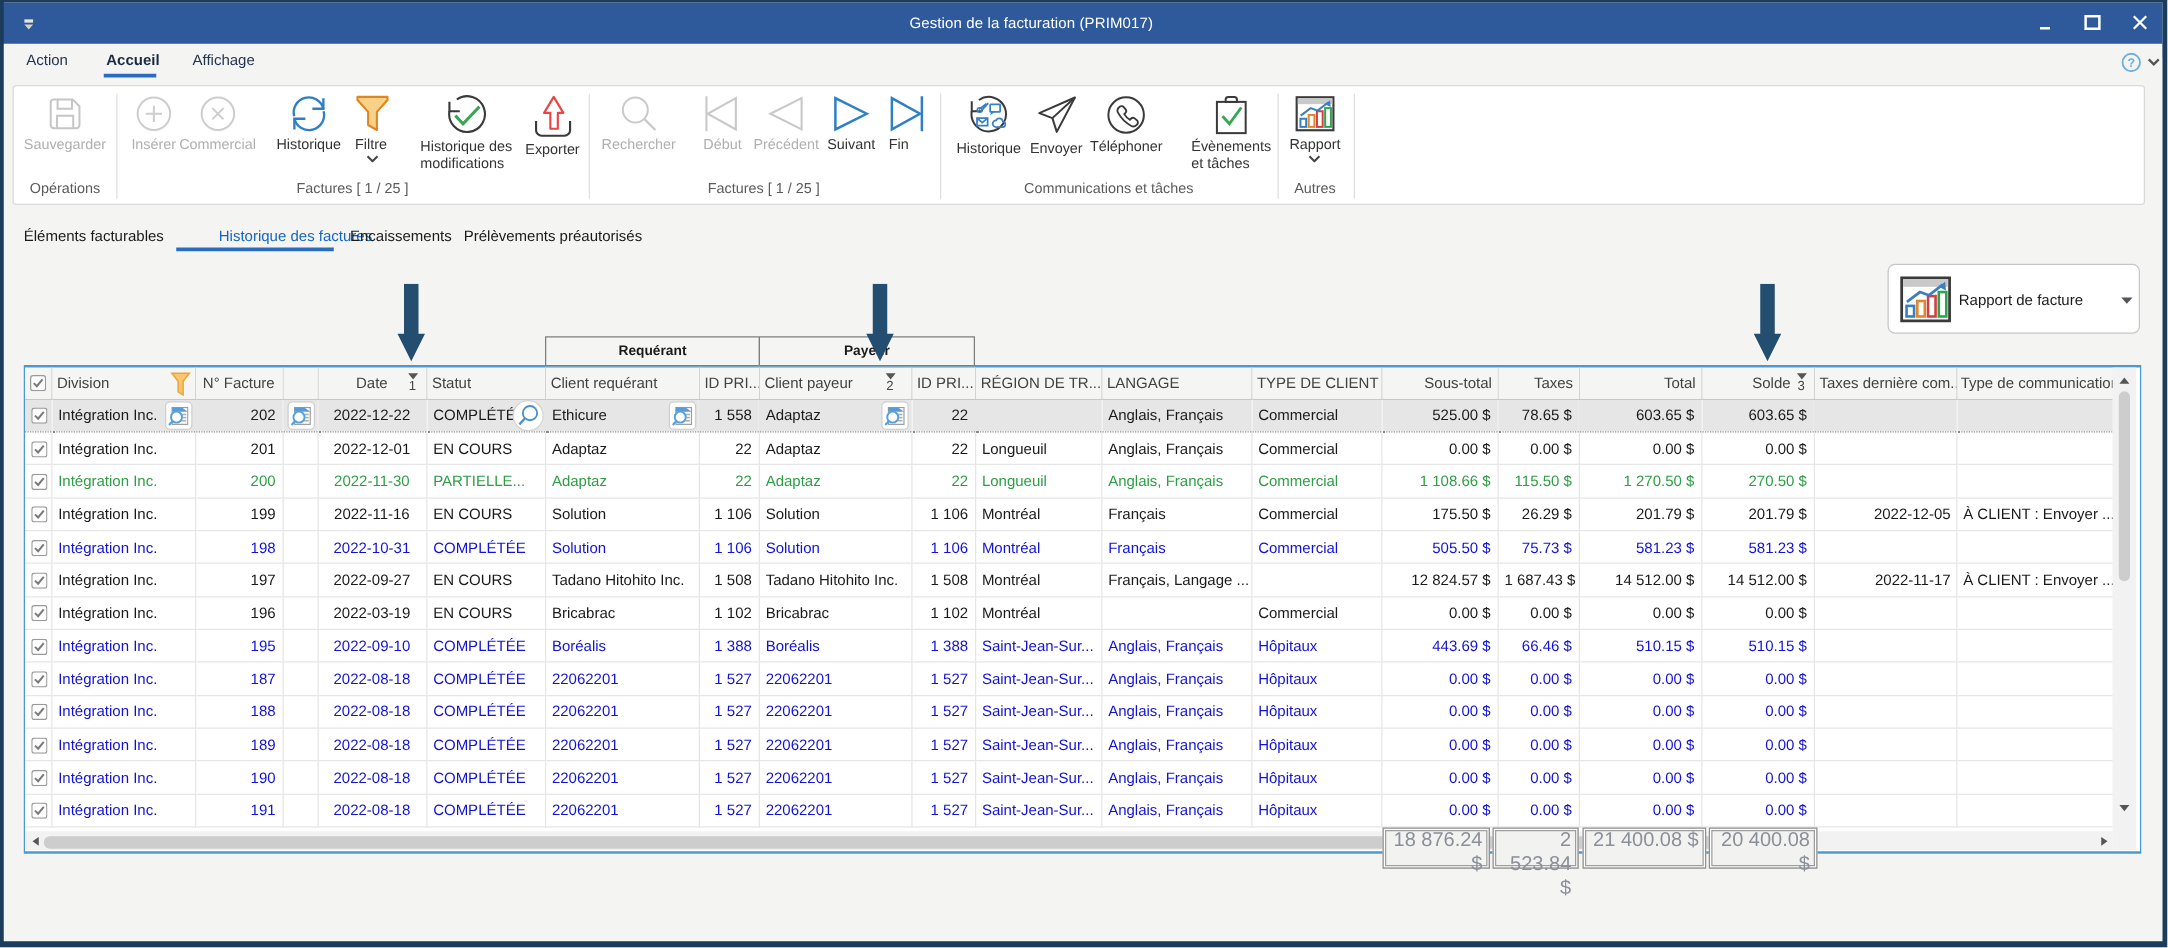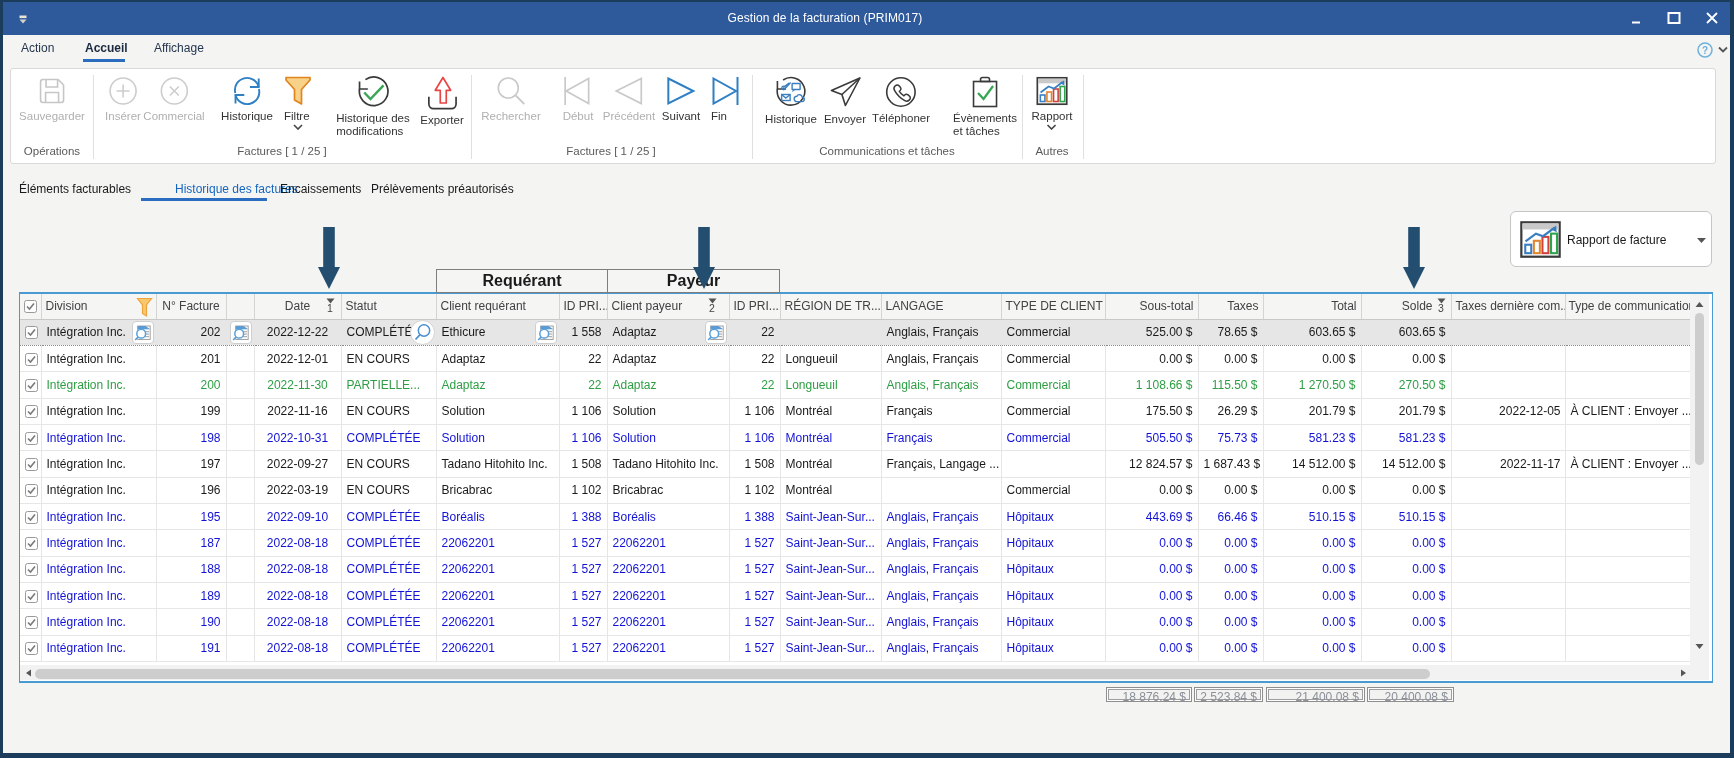--- a/index.html
+++ b/index.html
@@ -32,21 +32,21 @@
 #subtab-active { color:#1566c0;margin-left:33px; }
 #subtab-underline { position:absolute; left:141px; top:198px; width:126px; height:3px; background:#2a6cc0; }
 
 
 #rapportbtn { position:absolute; left:1510px; top:211px; width:202px; height:56px; background:#fff; border:1px solid #c6c6c6; border-radius:6px;padding-left:25px; }
 
 
 .bigarrow { position:absolute; width:24px; height:62px; z-index:5; }
 
 
-.grpbox { position:absolute; top:269px; height:24px; background:#f5f5f4; border:1px solid #7e7e7e; font-size:16px; font-weight:bold; color:#1a1a1a; text-align:center; line-height:22px; }
+.grpbox { position:absolute; top:269px; height:24px; background:#f5f5f4; border:1px solid #7e7e7e; font-size:11px; font-weight:bold; color:#1a1a1a; text-align:center; line-height:22px; }
 
 
 #grid { position:absolute; left:19px; top:292px; width:1694px; height:391px; background:#ffffff; border:1px solid #4a9ad2; border-top:2px solid #4a9ad2; border-bottom:2px solid #4a9ad2; }
 table { border-collapse:collapse; table-layout:fixed; width:1674px; font-size:12px; }
 th { height:25px; font-weight:normal; color:#424242; background:#f5f5f4; border-right:1px solid #d4d4d4; border-bottom:1px solid #c8c8c8; padding:0 4px; text-align:left; white-space:nowrap; overflow:hidden; position:relative; }
 td { height:26.35px; border-right:1px solid #e6e6e6; border-bottom:1px solid #e6e6e6; padding:0 5px; white-space:nowrap; overflow:hidden; color:#1a1a1a; position:relative; }
 tr.blue td { color:#1212d6; }
 tr.green td { color:#2e9e44; }
 tr.sel td { background:#e6e6e6; border-top:1px dotted #8a8a8a; border-bottom:1px dotted #8a8a8a; }
 td.r, th.r { text-align:right; }
@@ -58,21 +58,21 @@
 .sthumb { position:absolute; background:#cdcdcd; border-radius:7px; }
 .sg { display:inline-block; vertical-align:middle; text-align:center; line-height:8px; margin-left:2px; }
 .sg svg { display:block; margin:0 auto; }
 .sgn { font-size:10.5px; color:#444; }
 .lkbtn { position:absolute; right:2px; top:1px; width:22px; height:23px; background:#fff; border:1px solid #cfcfcf; border-radius:4px; text-align:center; line-height:22px; }
 .lkbtn svg { vertical-align:middle; }
 .magbtn { position:absolute; right:1px; top:0px; width:25px; height:25px; background:#fff; border:1px solid #d5d5d5; border-radius:50%; text-align:center; line-height:23px; }
 .magbtn svg { vertical-align:middle; }
 
 
-.total { position:absolute; top:687px; height:15px; background:#f2f2f1; border:1px solid #8e8e8e; box-shadow:inset 0 0 0 1px #ffffff, inset 0 0 0 2px #9e9e9e; font-size:12px; color:#8a8f98; text-align:right; line-height:19px; padding-right:5px; }
+.total { position:absolute; top:662px; height:33px; background:#f2f2f1; border:1px solid #8e8e8e; box-shadow:inset 0 0 0 1px #ffffff, inset 0 0 0 2px #9e9e9e; font-size:16px; color:#8a8f98; text-align:right; line-height:19px; padding-right:5px; }
 </style>
 </head>
 <body>
 <div id="titlebar">
   <svg class="abs" style="left:17px;top:13px" width="8" height="9" viewBox="0 0 8 9">
       <rect x="0.5" y="0.5" width="7" height="2.6" fill="#e9e4d8"></rect>
       <path d="M0.5 4.6 H7.5 L4 8.6 Z" fill="#d6d2c6"></path>
     </svg>
   <div id="title">Gestion de la facturation (PRIM017)</div>
   <svg class="abs" style="left:1628px;top:11px" width="12" height="12" viewBox="0 0 12 12">

